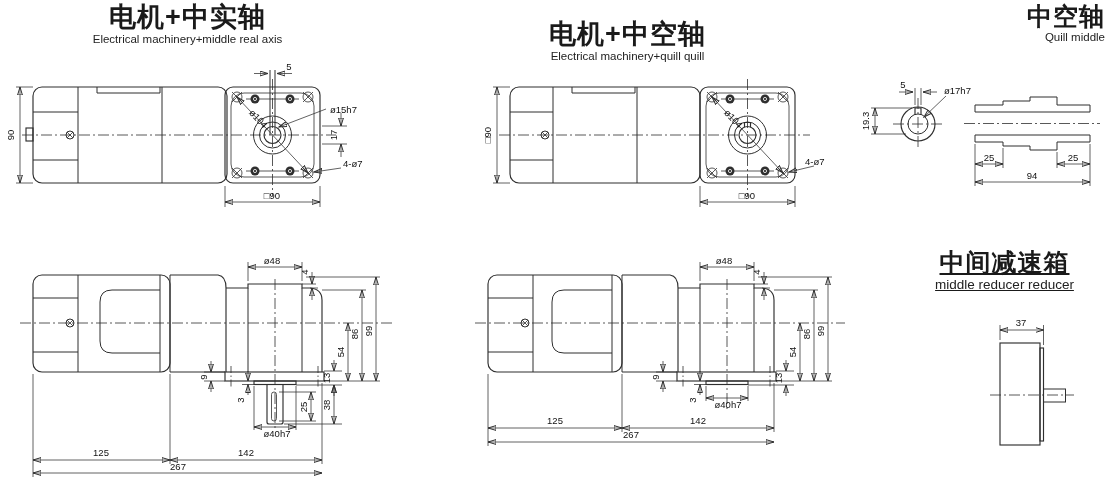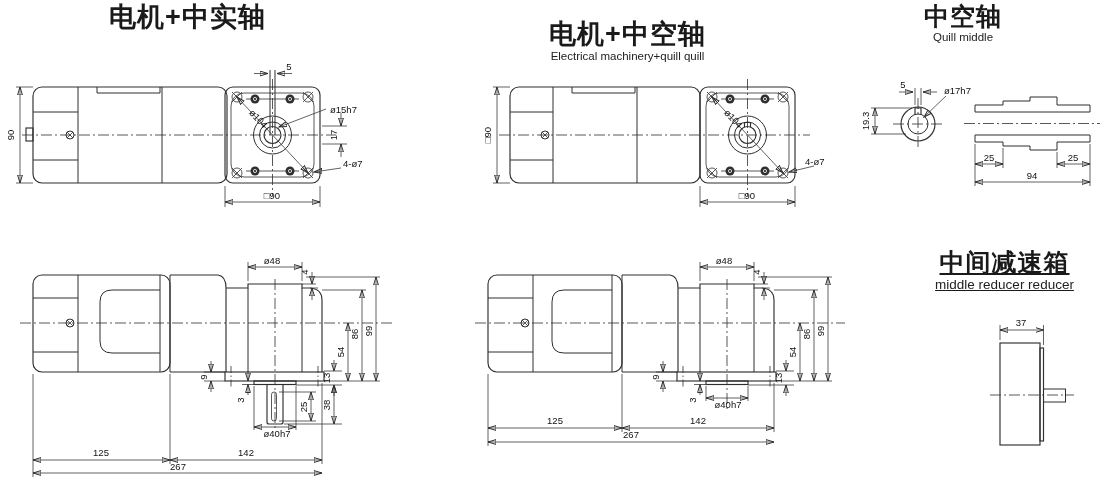--- a/index.html
+++ b/index.html
@@ -21,26 +21,27 @@
   svg text{stroke:none;fill:#111;font-family:"Liberation Sans",sans-serif;font-size:9.5px;}
   svg text.mid{text-anchor:middle;}
 </style>
 </head>
 <body>
 
 <div class="sheet">
 
   <div class="titleblock" style="left:15px;top:2px;width:345px;">
     <div class="title-zh">电机+中实轴</div>
+    <div class="title-en">Electrical machinery+middle real axis</div>
   </div>
   <div class="titleblock" style="left:455px;top:19px;width:345px;">
     <div class="title-zh">电机+中空轴</div>
     <div class="title-en">Electrical machinery+quill quill</div>
   </div>
-  <div class="titleblock" style="left:863px;top:2px;width:200px;">
+  <div class="titleblock" style="left:905px;top:2px;width:200px;text-align:right;">
     <div class="title-zh small">中空轴</div>
     <div class="title-en">Quill middle</div>
   </div>
   <div class="titleblock" style="left:895px;top:248px;width:219px;text-decoration:underline;">
     <div class="title-zh small">中间减速箱</div>
     <div class="title-en big">middle reducer reducer</div>
   </div>
 
   <svg width="1114" height="480" viewBox="0 0 1114 480">
     <defs>

